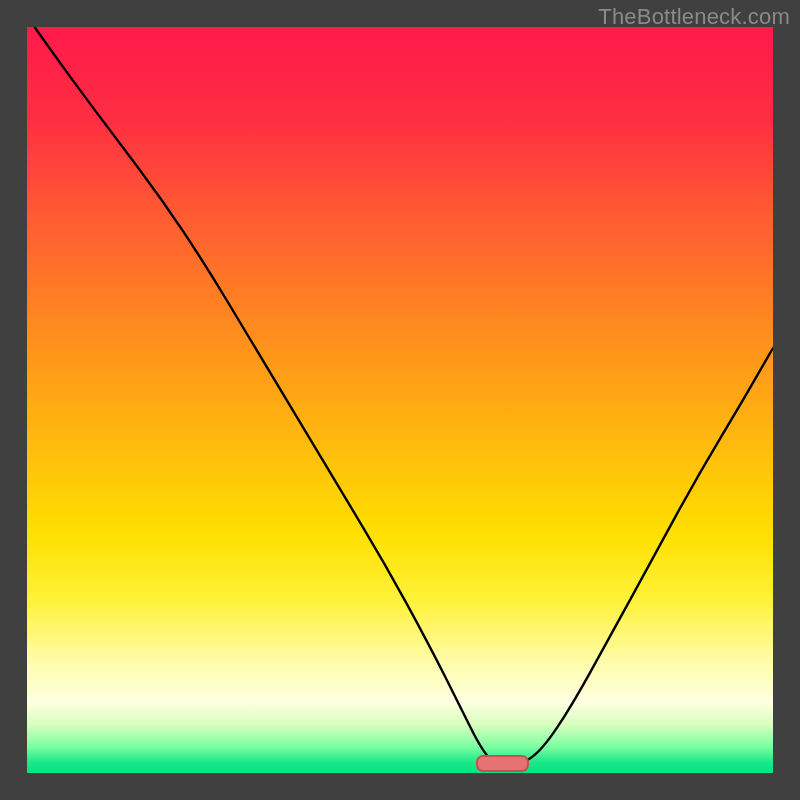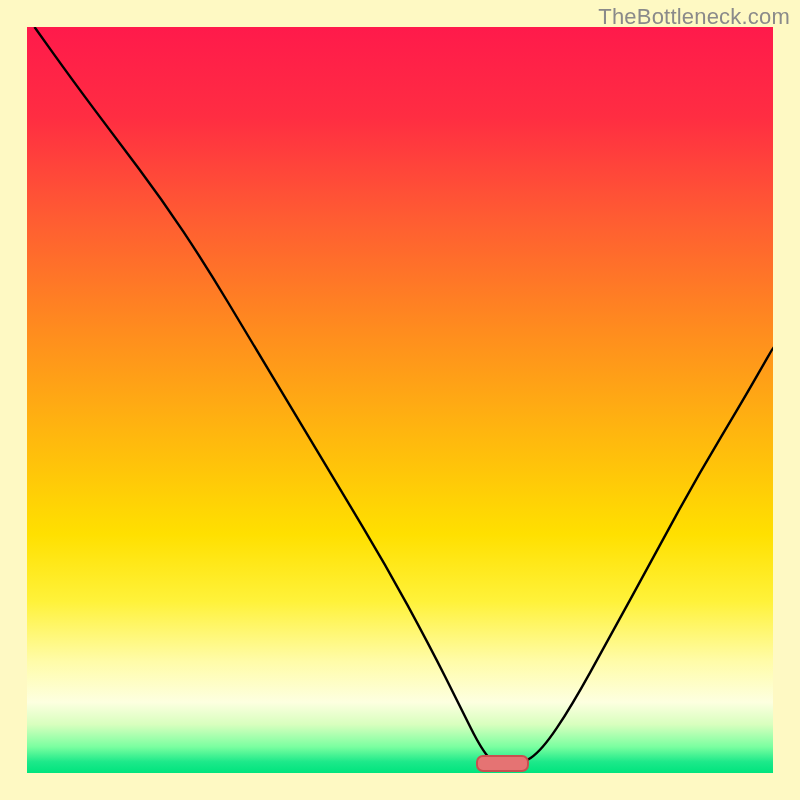--- a/index.html
+++ b/index.html
@@ -9,21 +9,21 @@
     height: 800px;
     background: #000;
     overflow: hidden;
   }
   .frame {
     position: absolute;
     left: 0;
     top: 0;
     width: 800px;
     height: 800px;
-    background: #fef9c3;
+    background: #404040;
   }
   .plot {
     position: absolute;
     left: 27px;
     top: 27px;
     width: 746px;
     height: 746px;
     
   }
   .watermark {

